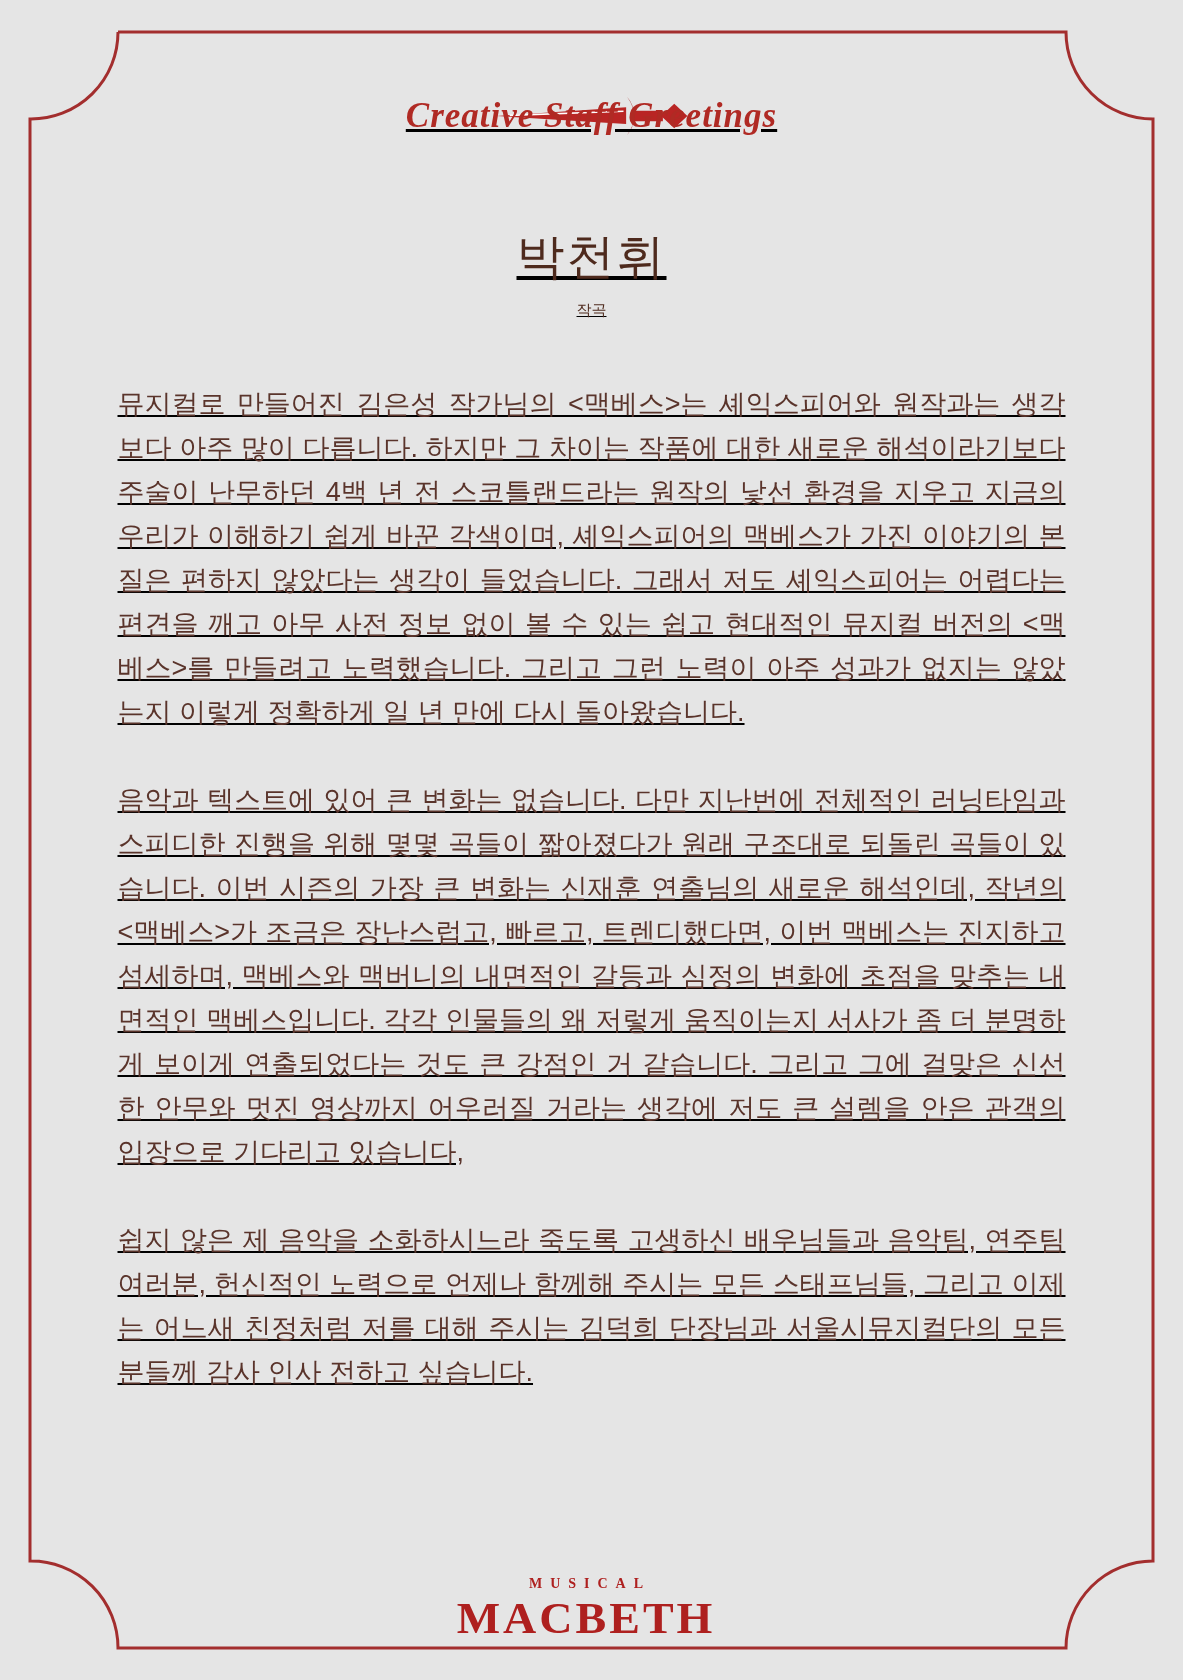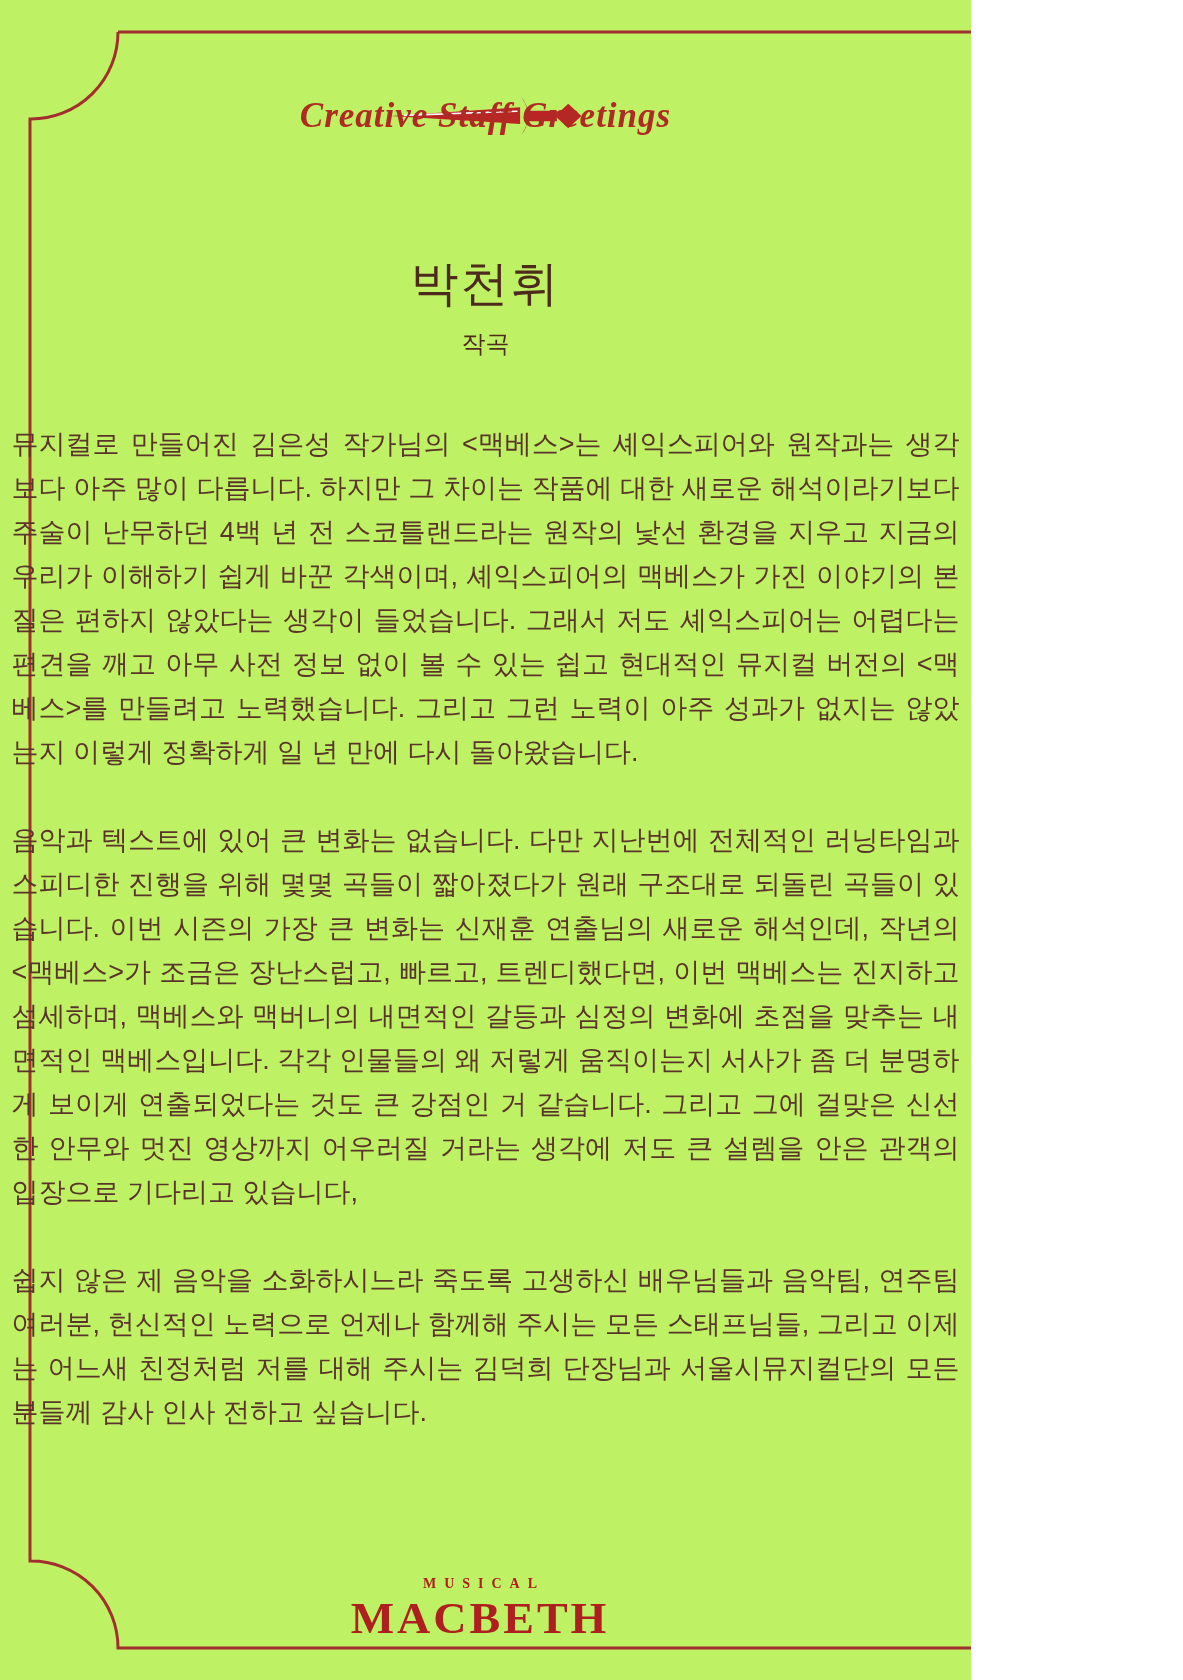--- a/index.html
+++ b/index.html
@@ -1,23 +1,24 @@
 <!DOCTYPE html>
 <html><head>
 <meta charset="utf-8">
 <style>
   * { margin: 0; padding: 0; box-sizing: border-box; }
   html, body { background: #ffffff; }
   .page {
     position: relative;
-    width: 971px;
+    width: 1183px;
     height: 1680px;
-    background: #bef264;
+    background: #e5e5e5;
     overflow: hidden;
     font-family: "Liberation Sans", sans-serif;
+    text-decoration: underline;
   }
   .frame-svg {
     position: absolute;
     top: 0; left: 0;
     width: 1183px; height: 1680px;
     pointer-events: none;
   }
   .content {
     position: relative;
     width: 100%;
@@ -32,30 +33,30 @@
   .section-title {
     margin-top: 2px;
     font-family: "Liberation Serif", serif;
     font-style: italic;
     font-weight: 600;
     font-size: 35px;
     letter-spacing: 1px;
     color: #b02a24;
   }
   .person-name {
-    margin-top: 116px;
+    margin-top: 89px;
     font-size: 48px;
     font-weight: 500;
     letter-spacing: 2px;
     color: #4e2a1d;
     text-align: center;
   }
   .person-role {
     margin-top: 12px;
-    font-size: 24px;
+    font-size: 15px;
     color: #4e2a1d;
   }
   .letter-body {
     width: 948px;
     margin: 62px auto 0 auto;
     text-align: justify;
     text-justify: inter-character;
     word-break: break-all;
     font-size: 27px;
     line-height: 44px;

